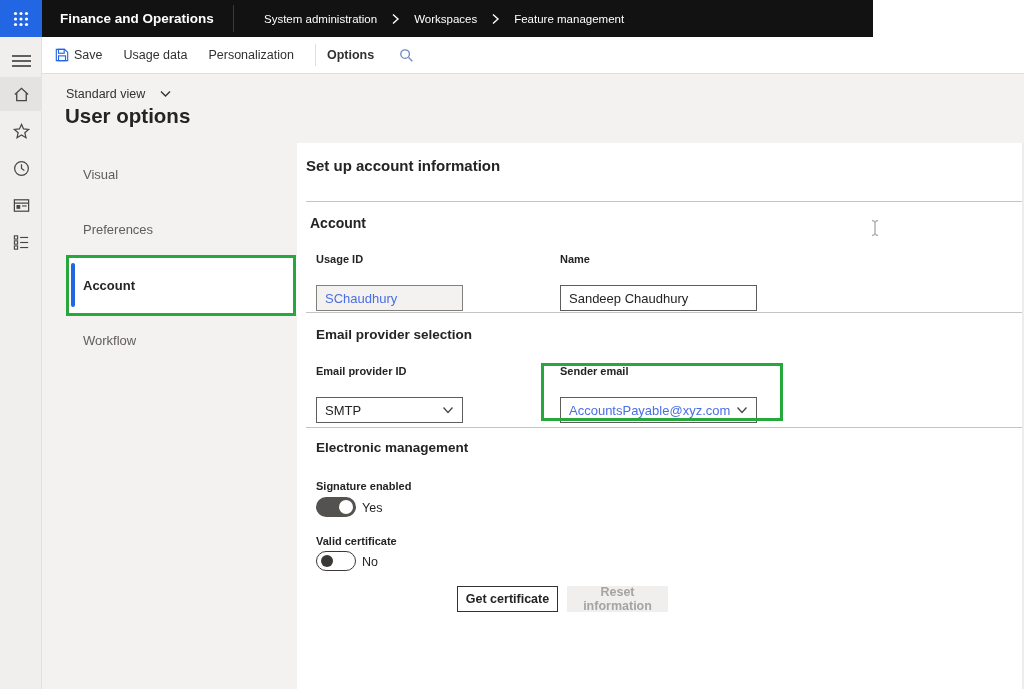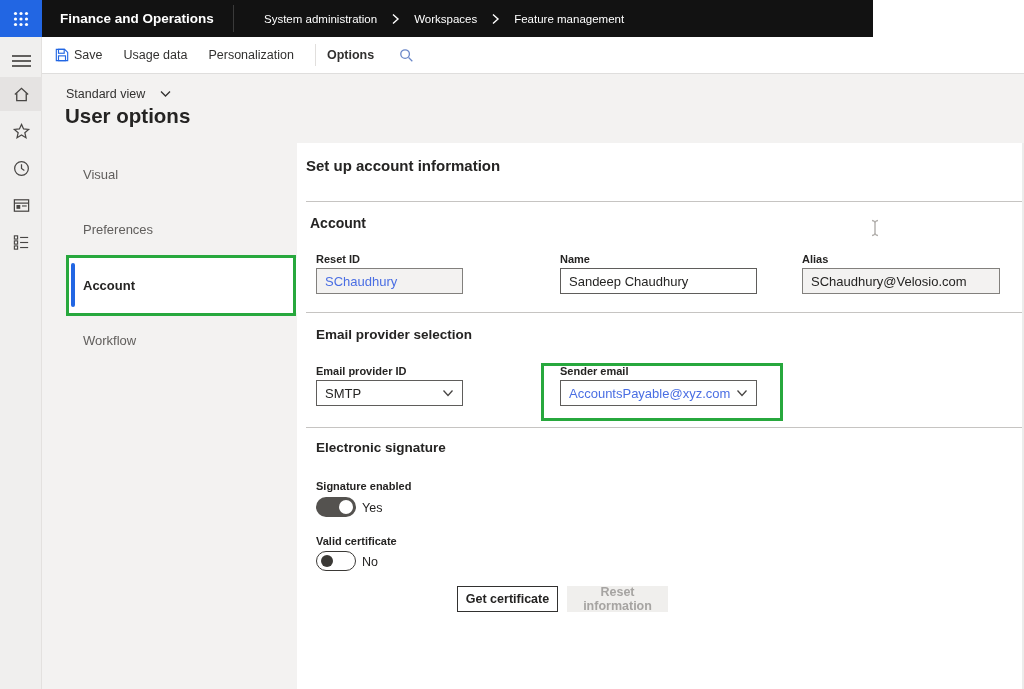--- a/index.html
+++ b/index.html
@@ -45,21 +45,21 @@
   .hl-box { position:absolute; border:3px solid var(--green,#27a83d); pointer-events:none; }
 
   
   .panel { position:absolute; left:255px; top:69px; width:727px; height:546px; background:#fff; border-right:2px solid #ececeb; }
   .panel-title { position:absolute; left:9px; top:14px; font-size:15px; font-weight:600; color:#252423; }
   .hr { position:absolute; left:9px; right:0; height:1px; background:#c6c4c2; }
   .sec-h { position:absolute; font-size:13.5px; font-weight:700; color:#252423; }
 
   .f { position:absolute; }
   .f .lab { font-size:11px; font-weight:600; color:#252423; display:block; }
-  .f .box { margin-top:3px; height:26px; border:1px solid #5f5d5b; background:#fff; font-size:13px; color:#252423; display:flex; align-items:center; padding:0 8px; cursor:text; }
+  .f .box { margin-top:20px; height:26px; border:1px solid #5f5d5b; background:#fff; font-size:13px; color:#252423; display:flex; align-items:center; padding:0 8px; cursor:text; }
   .f .box.disabled { background:#f3f2f1; border-color:#82807d; }
   .f .box.link { color:var(--link,#4a6ee3); }
   .f .chev { margin-left:auto; }
 
   .toggle { position:absolute; width:40px; height:20px; border-radius:10px; cursor:pointer; }
   .toggle.on { background:var(--toggle-on,#54524f); }
   .toggle.on .knob { position:absolute; right:3px; top:3px; width:14px; height:14px; border-radius:50%; background:#fff; }
   .toggle.off { background:#fff; border:1px solid #3b3936; }
   .toggle.off .knob { position:absolute; left:4px; top:3px; width:12px; height:12px; border-radius:50%; background:#3b3936; }
   .tg-lab { position:absolute; font-size:11px; font-weight:600; color:#252423; }
@@ -245,35 +245,29 @@
         <svg width="8" height="18" viewBox="0 0 8 18">
           <g stroke="#b1aeab" stroke-width="1.4" fill="none">
             <path d="M1 1.5 Q2.5 1.5 4 3 Q5.5 1.5 7 1.5"></path>
             <line x1="4" y1="2.5" x2="4" y2="15.5"></line>
             <path d="M1 16.5 Q2.5 16.5 4 15 Q5.5 16.5 7 16.5"></path>
           </g>
         </svg>
       </span>
 
       <div class="f" style="left:19px; top:110px; width:147px;">
-        <span class="lab">Reset ID</span>
+        <span class="lab">Usage ID</span>
         <div class="box disabled link">
           <span>SChaudhury</span>
         </div>
       </div>
       <div class="f" style="left:263px; top:110px; width:197px;">
         <span class="lab">Name</span>
         <div class="box">
           <span>Sandeep Chaudhury</span>
-        </div>
-      </div>
-      <div class="f" style="left:505px; top:110px; width:198px;">
-        <span class="lab">Alias</span>
-        <div class="box disabled">
-          <span>SChaudhury@Velosio.com</span>
         </div>
       </div>
 
       <div class="hr" style="top:169px;"></div>
 
       <div class="sec-h" style="left:19px; top:184px;">Email provider selection</div>
 
       <div class="f" style="left:19px; top:222px; width:147px;">
         <span class="lab">Email provider ID</span>
         <div class="box">
@@ -294,21 +288,21 @@
                 <path d="M1.5 1.5 L6 6.5 L10.5 1.5" fill="none" stroke="#484644" stroke-width="1.3"></path>
               </svg>
           </span>
         </div>
       </div>
 
       <div class="hl-box" style="left:244px; top:220px; width:242px; height:58px;"></div>
 
       <div class="hr" style="top:284px;"></div>
 
-      <div class="sec-h" style="left:19px; top:297px;">Electronic signature</div>
+      <div class="sec-h" style="left:19px; top:297px;">Electronic management</div>
 
       <span class="tg-lab" style="left:19px; top:337px;">Signature enabled</span>
       <div class="toggle on" style="left:19px; top:354px;">
         <span class="knob"></span>
       </div>
       <span class="tg-val" style="left:65px; top:358px;">Yes</span>
 
       <span class="tg-lab" style="left:19px; top:392px;">Valid certificate</span>
       <div class="toggle off" style="left:19px; top:408px;">
         <span class="knob"></span>

